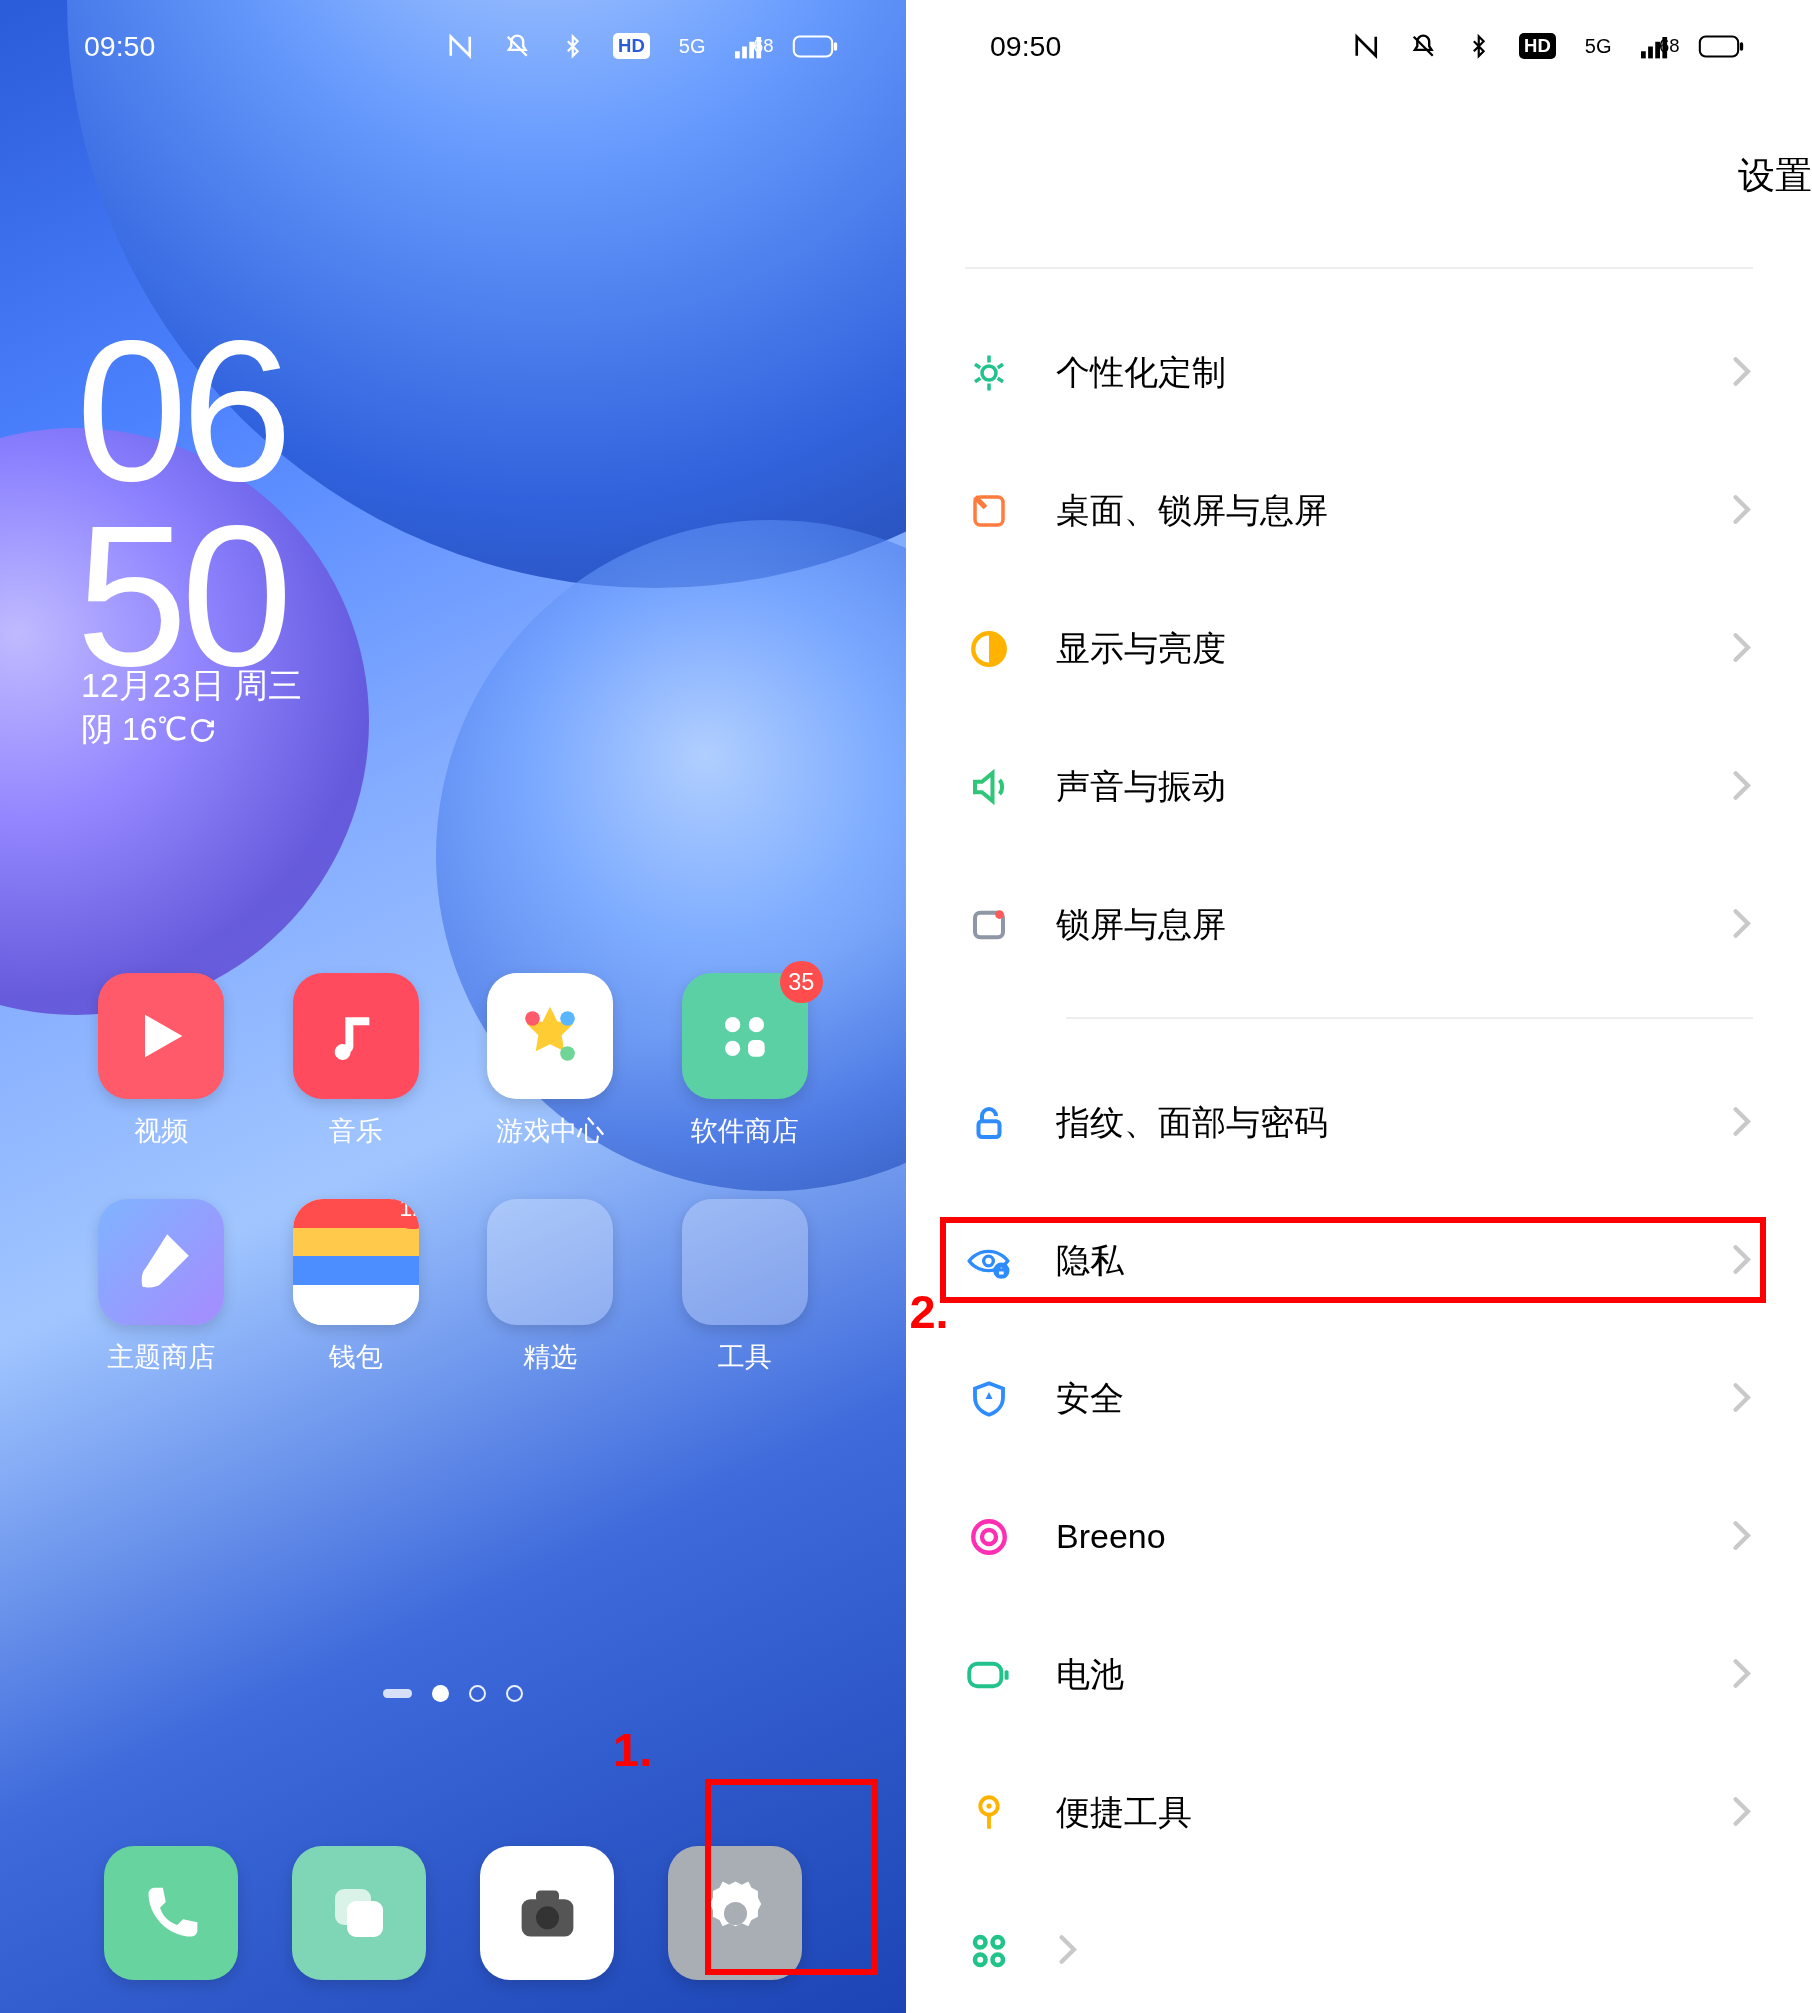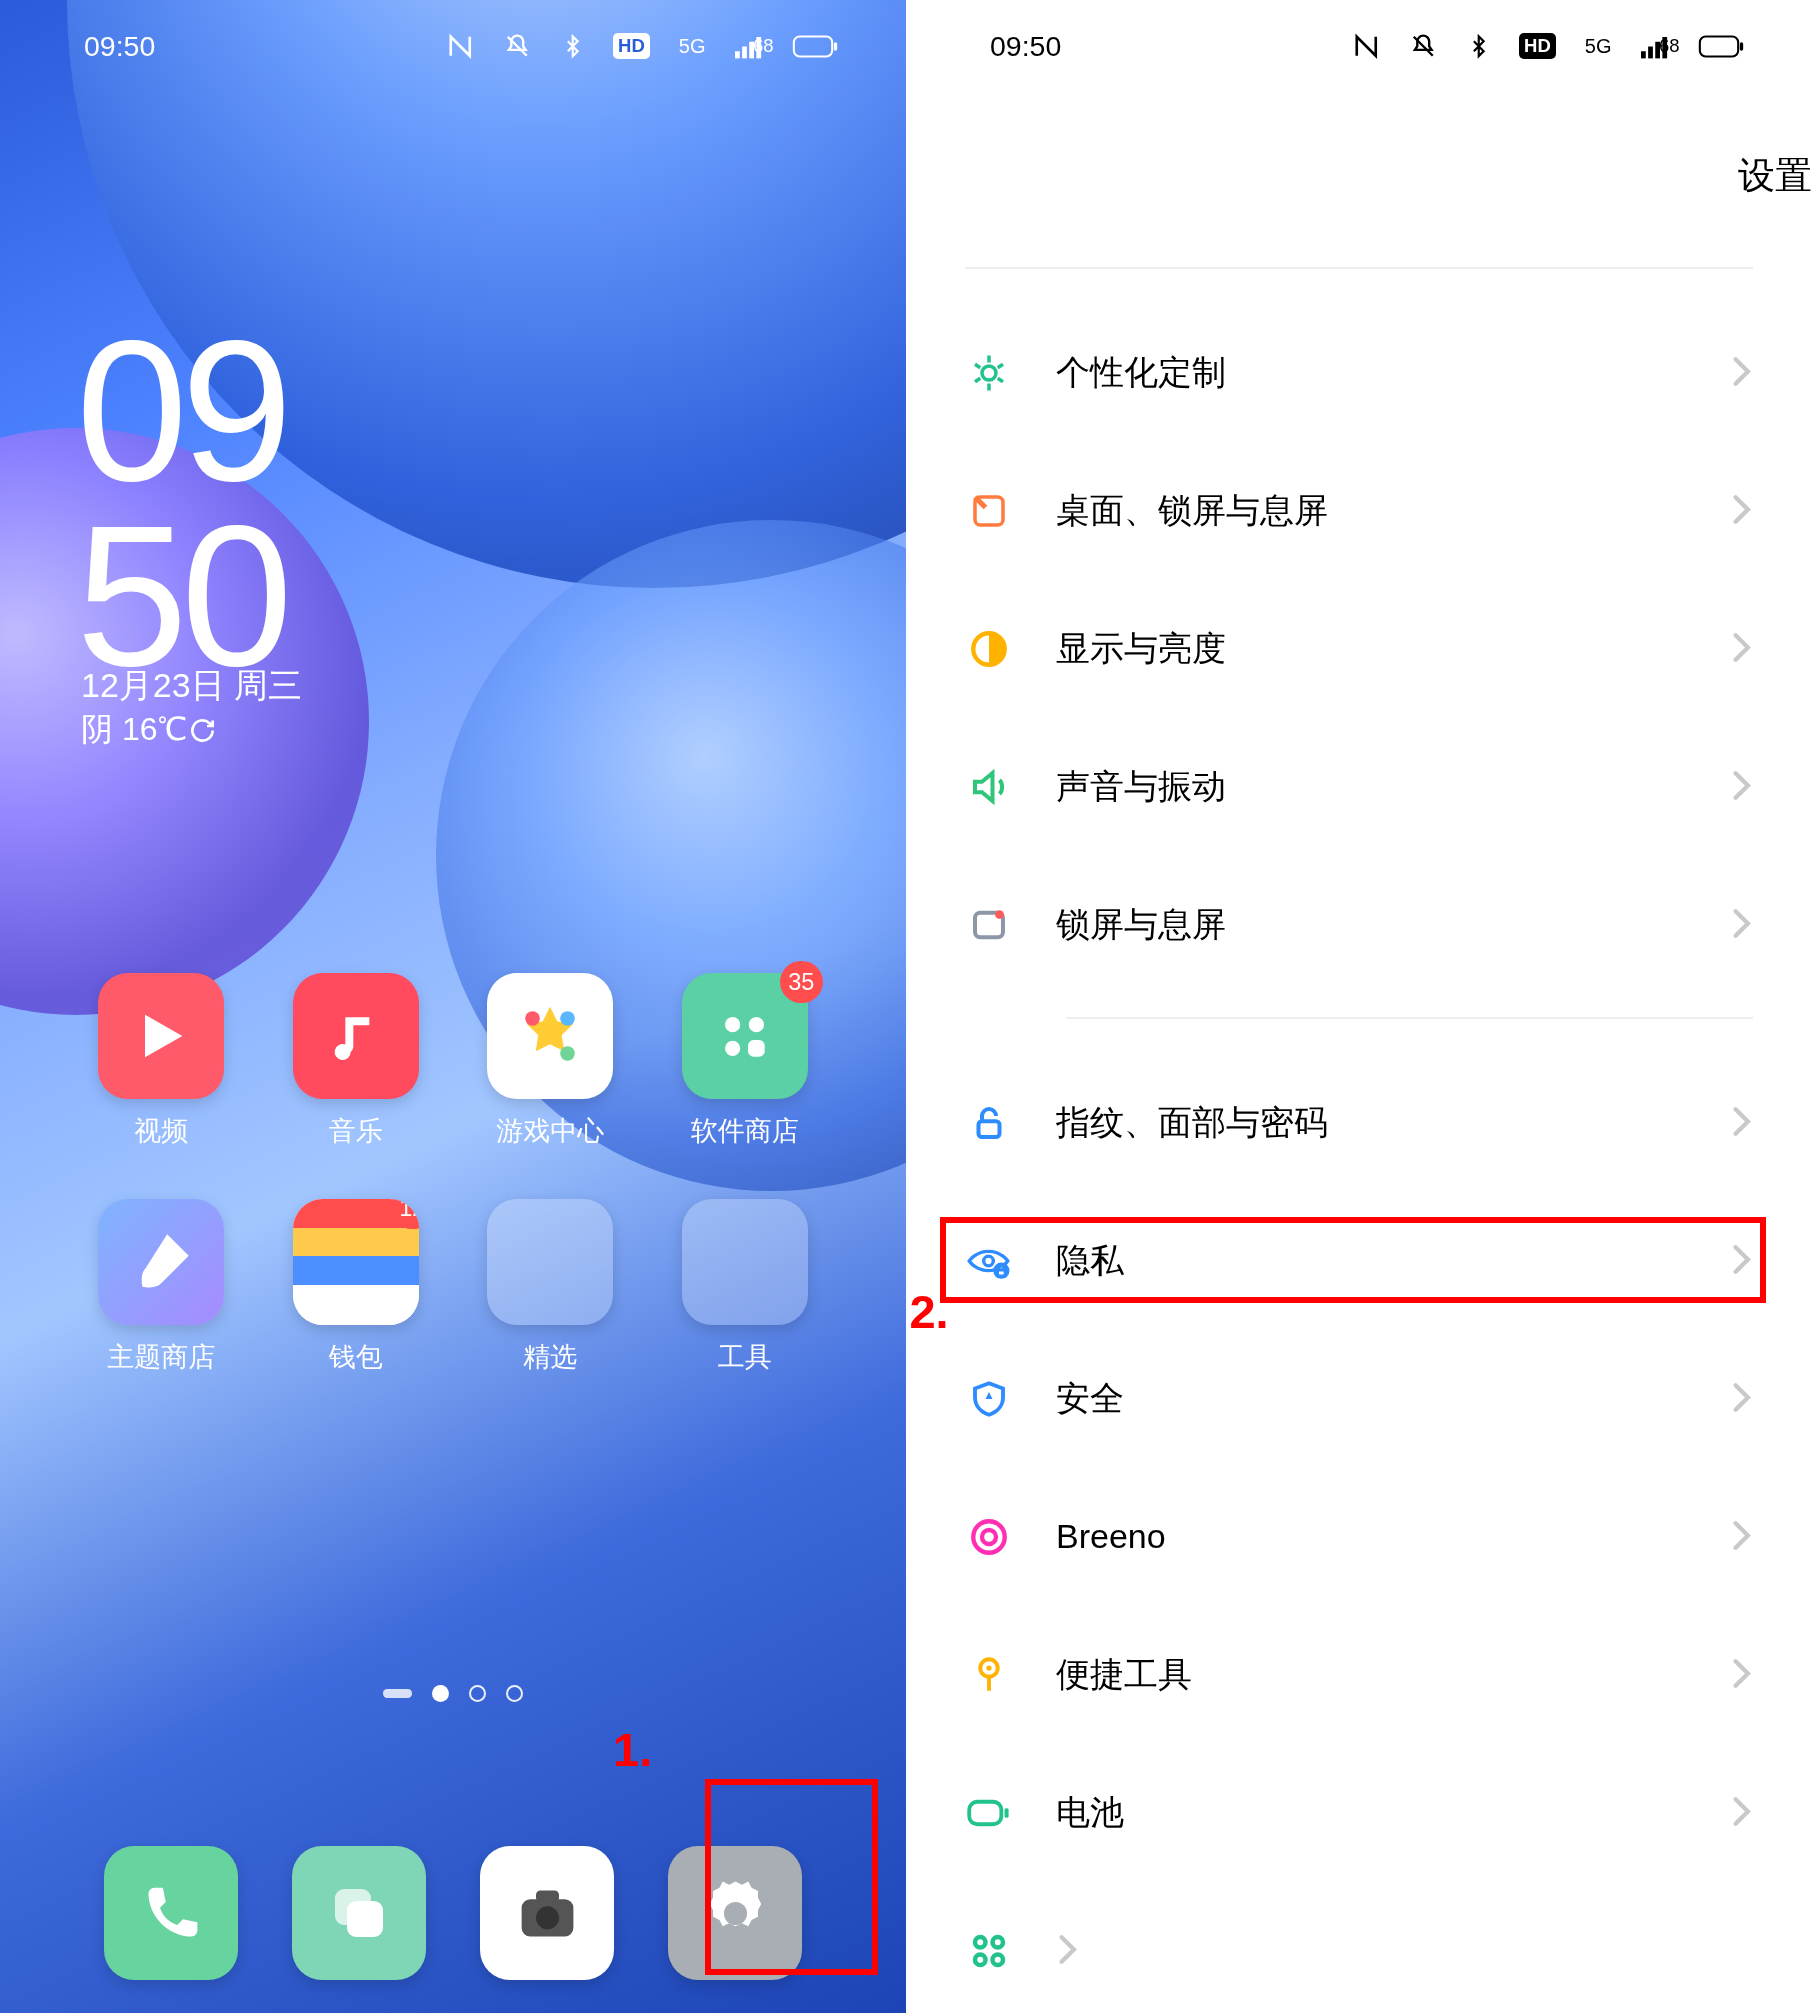--- a/index.html
+++ b/index.html
@@ -151,21 +151,21 @@
         <svg width="47" height="25" viewBox="0 0 56 30" fill="none" stroke="#fff" stroke-width="2.5">
             <rect x="2" y="3" width="46" height="24" rx="7"></rect>
             <rect x="50" y="10" width="4" height="10" rx="2" fill="#fff" stroke="none"></rect>
           </svg>
         <span style="position:absolute;font-size:18.5px;margin-left:-39px">68</span>
       </span>
     </div>
   </div>
 
   <div class="clock-big">
-    <div>09</div>
+    <div>06</div>
     <div>50</div>
   </div>
   <div class="date-row">12月23日 周三</div>
   <div class="weather-row">
     <span>阴 16℃</span>
     <svg width="27" height="27" viewBox="0 0 24 24" fill="none" stroke="#fff" stroke-width="2.4">
         <path d="M21 12a9 9 0 1 1-3-6.7L21 8"></path>
         <path d="M21 3v5h-5"></path>
       </svg>
   </div>
@@ -443,39 +443,39 @@
             <circle cx="12" cy="12" r="4"></circle>
           </svg>
         </span>
       <span class="row-label">Breeno</span>
       <span class="chev"><svg width="23.5" height="37" viewBox="0 0 14 24" fill="none" stroke="#c9c9c9" stroke-width="2.8" stroke-linecap="round">
             <path d="M3 4l8 8-8 8"></path>
           </svg></span>
     </div>
       <div class="row">
       <span class="row-icon">
+          <svg width="45" height="34" viewBox="0 0 28 20" fill="none" stroke="#22c38a" stroke-width="2.4">
+            <rect x="2" y="3" width="20" height="14" rx="5"></rect>
+            <rect x="24" y="7" width="2.5" height="6" rx="1" fill="#22c38a" stroke="none"></rect>
+          </svg>
+        </span>
+      <span class="row-label">电池</span>
+      <span class="chev"><svg width="23.5" height="37" viewBox="0 0 14 24" fill="none" stroke="#c9c9c9" stroke-width="2.8" stroke-linecap="round">
+            <path d="M3 4l8 8-8 8"></path>
+          </svg></span>
+    </div>
+      <div class="row">
+      <span class="row-icon">
           <svg width="42" height="42" viewBox="0 0 24 24" fill="none" stroke="#ffb300" stroke-width="2.2">
             <circle cx="12" cy="8" r="5"></circle>
             <path d="M12 13v8"></path>
             <circle cx="12" cy="8" r="1.5" fill="#ffb300" stroke="none"></circle>
           </svg>
         </span>
       <span class="row-label">便捷工具</span>
-      <span class="chev"><svg width="23.5" height="37" viewBox="0 0 14 24" fill="none" stroke="#c9c9c9" stroke-width="2.8" stroke-linecap="round">
-            <path d="M3 4l8 8-8 8"></path>
-          </svg></span>
-    </div>
-      <div class="row">
-      <span class="row-icon">
-          <svg width="45" height="34" viewBox="0 0 28 20" fill="none" stroke="#22c38a" stroke-width="2.4">
-            <rect x="2" y="3" width="20" height="14" rx="5"></rect>
-            <rect x="24" y="7" width="2.5" height="6" rx="1" fill="#22c38a" stroke="none"></rect>
-          </svg>
-        </span>
-      <span class="row-label">电池</span>
       <span class="chev"><svg width="23.5" height="37" viewBox="0 0 14 24" fill="none" stroke="#c9c9c9" stroke-width="2.8" stroke-linecap="round">
             <path d="M3 4l8 8-8 8"></path>
           </svg></span>
     </div>
       <div class="row">
       <span class="row-icon">
           <svg width="42" height="42" viewBox="0 0 24 24" fill="none" stroke="#22c38a" stroke-width="2.6">
             <circle cx="7" cy="7" r="3"></circle>
             <circle cx="17" cy="7" r="3"></circle>
             <circle cx="7" cy="17" r="3"></circle>

